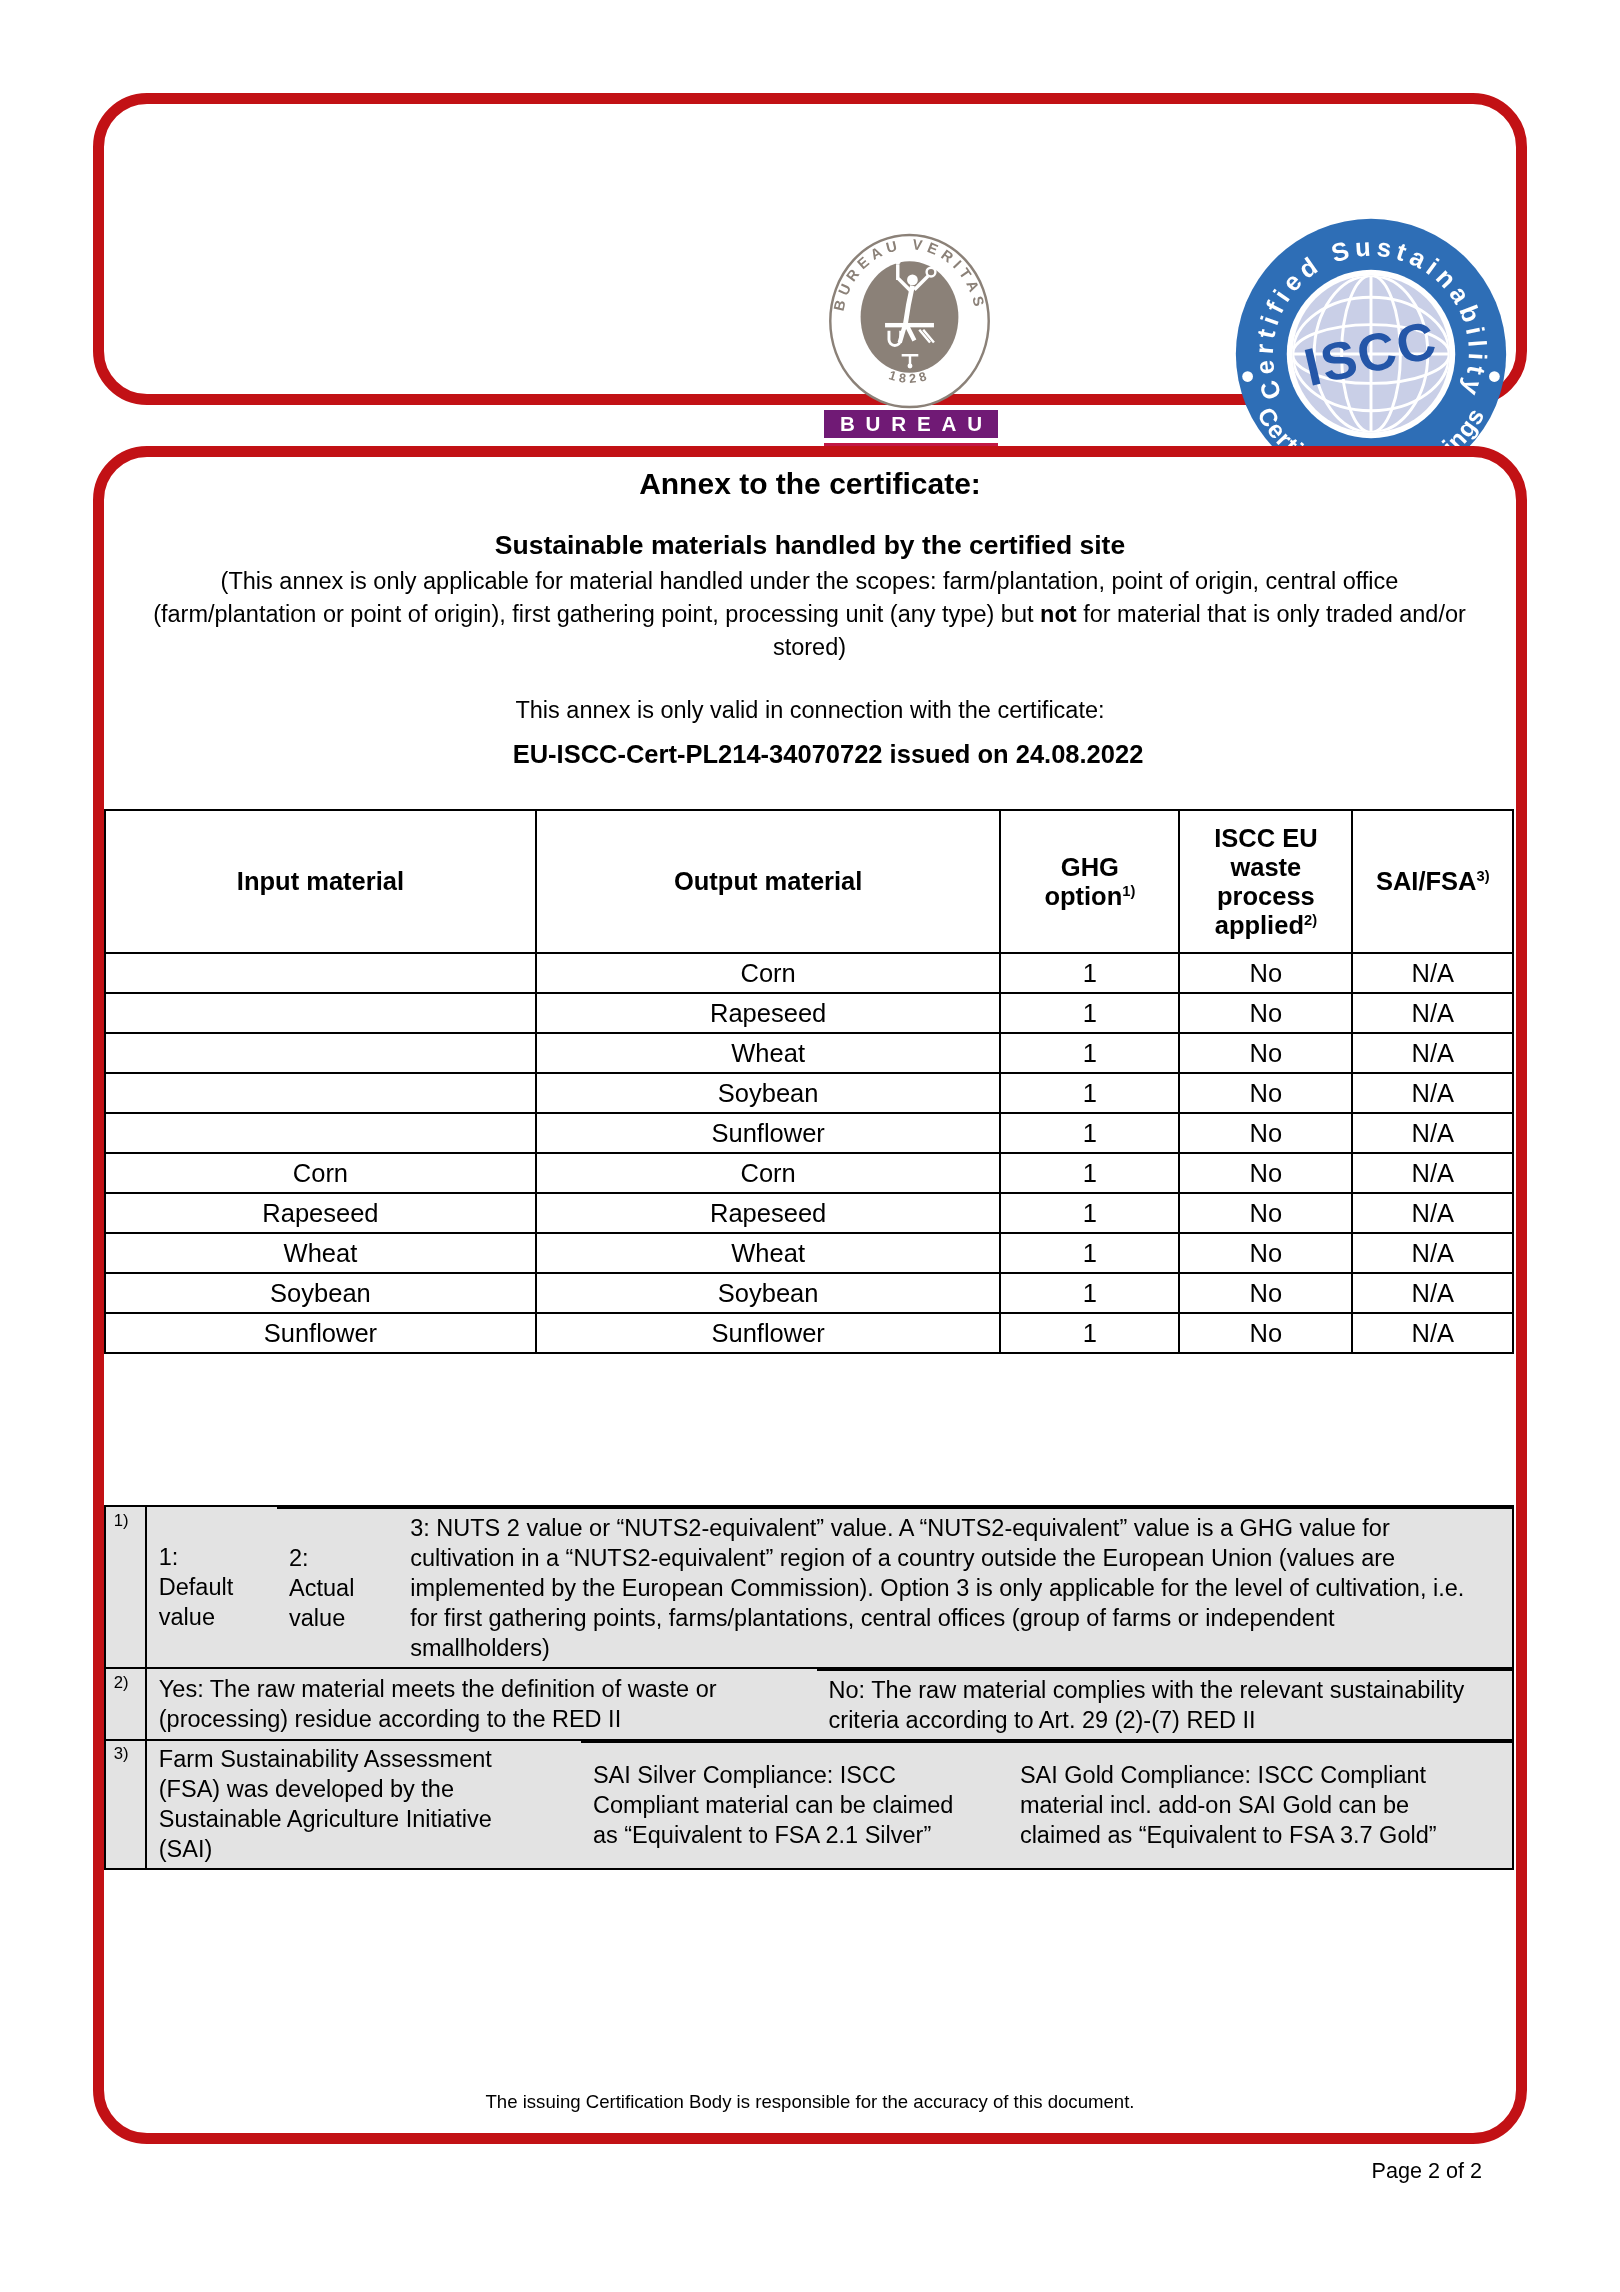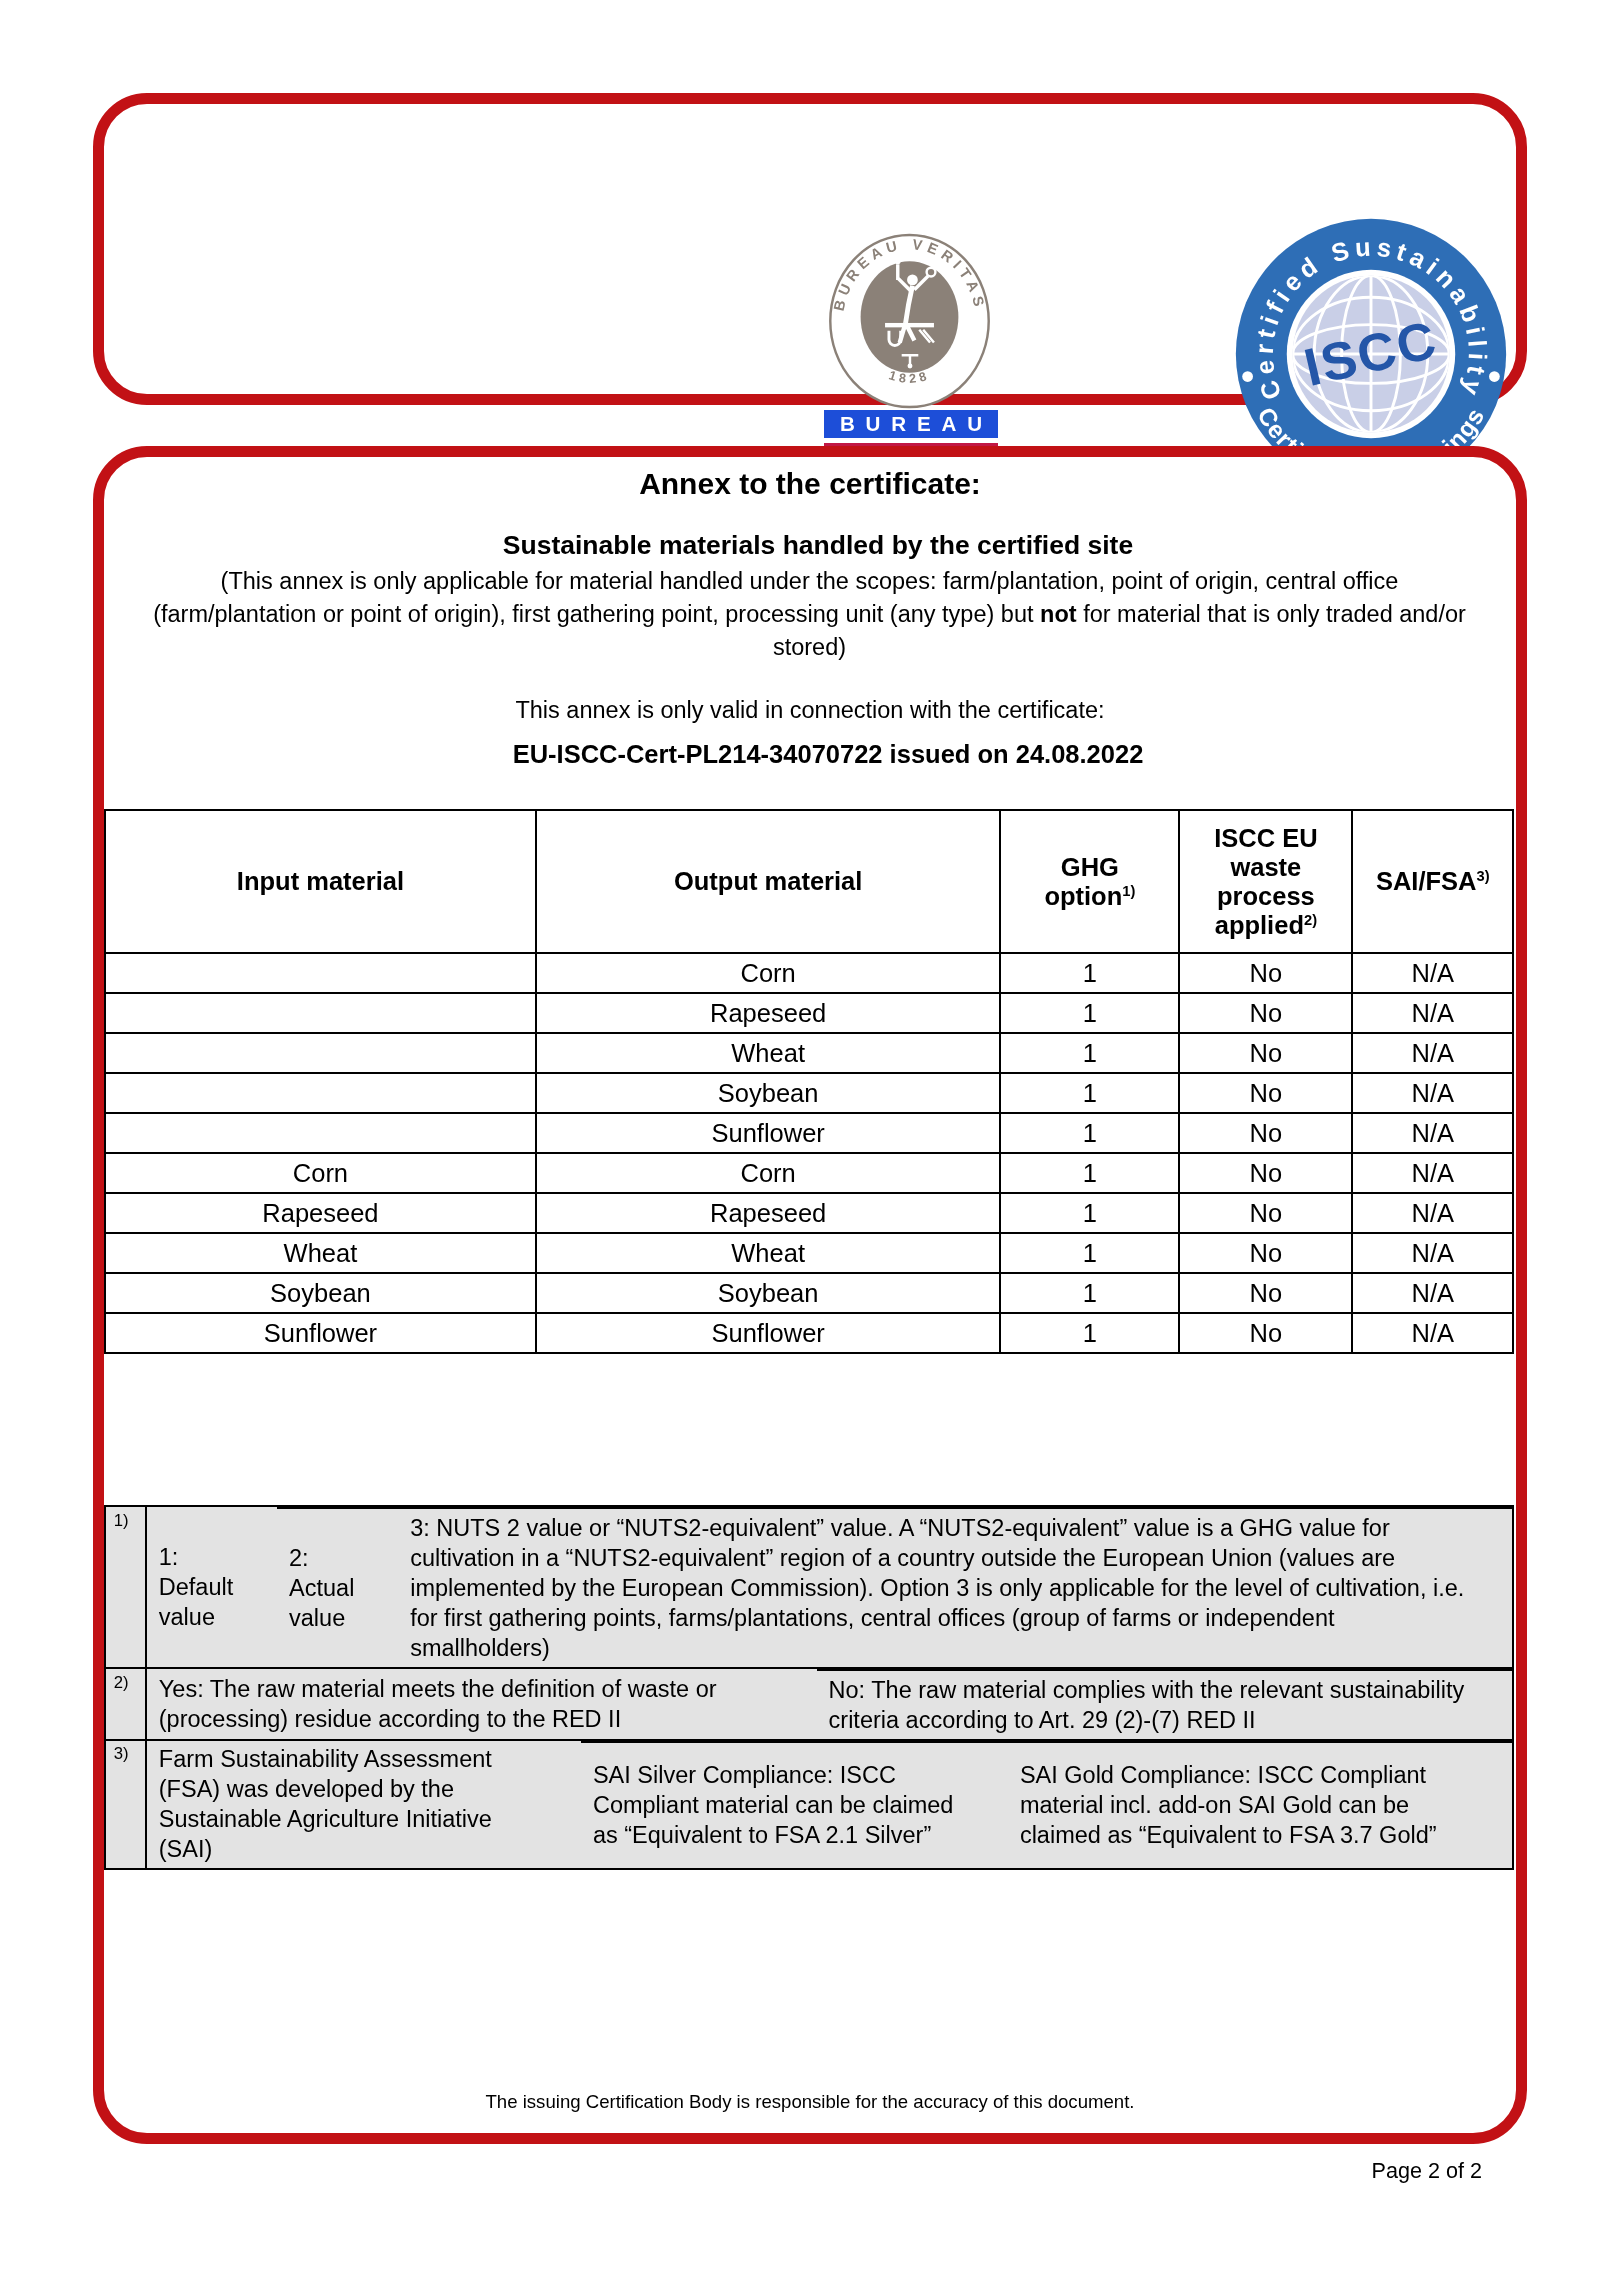--- a/index.html
+++ b/index.html
@@ -14,30 +14,30 @@
   .top-box { left:93px; top:93px; width:1434px; height:312px; }
   .main-box { left:93px; top:446px; width:1434px; height:1698px; }
 
   
   .bv-emblem { position:absolute; left:722px; top:128px; width:167px; height:178px; }
   .bv-wordmark { position:absolute; left:720px; top:306px; width:174px; }
   .bv-row {
     height:28px; display:flex; align-items:center; justify-content:center;
     color:#fff; font-weight:bold; font-size:20.6px; letter-spacing:10.8px; padding-left:10.8px;
   }
-  .bv-bureau { background:#1d4ed8; margin-bottom:4.9px; }
+  .bv-bureau { background:#701a75; margin-bottom:4.9px; }
   .bv-veritas { background:#c11744; height:31px; letter-spacing:7.8px; padding-left:7.8px; }
 
   
   .iscc-logo { position:absolute; left:1125px; top:108px; width:284px; height:284px; }
 
   
   .mb-center { position:absolute; left:0; width:100%; text-align:center; }
   .annex-title { top:9.8px; font-size:30px; font-weight:bold; }
-  .annex-subtitle { top:73px; font-size:26.5px; font-weight:bold;margin-left:8px; }
+  .annex-subtitle { top:73px; font-size:26.5px; font-weight:bold; }
   .annex-para {
     position:absolute; top:108px; left:39px; width:1333px; text-align:center;
     font-size:23.5px; line-height:33px;
   }
   .annex-valid { top:240px; font-size:23.5px; }
   .annex-cert { top:283px; font-size:25.5px; font-weight:bold;padding-left:36px; }
 
   
   .materials-table-wrap { position:absolute; top:352px; left:0; width:1410px; }
   table.materials {

